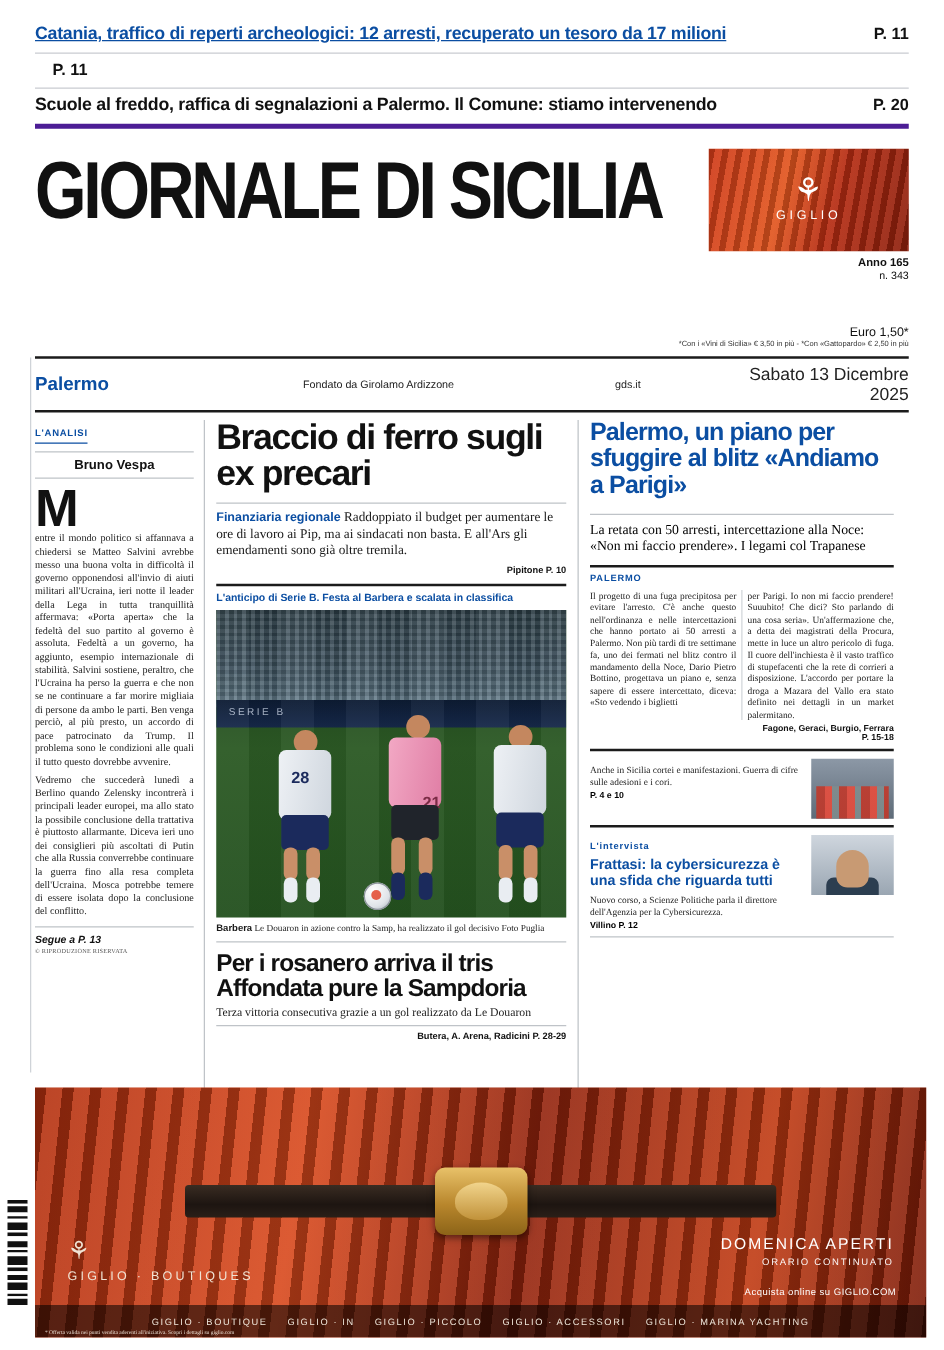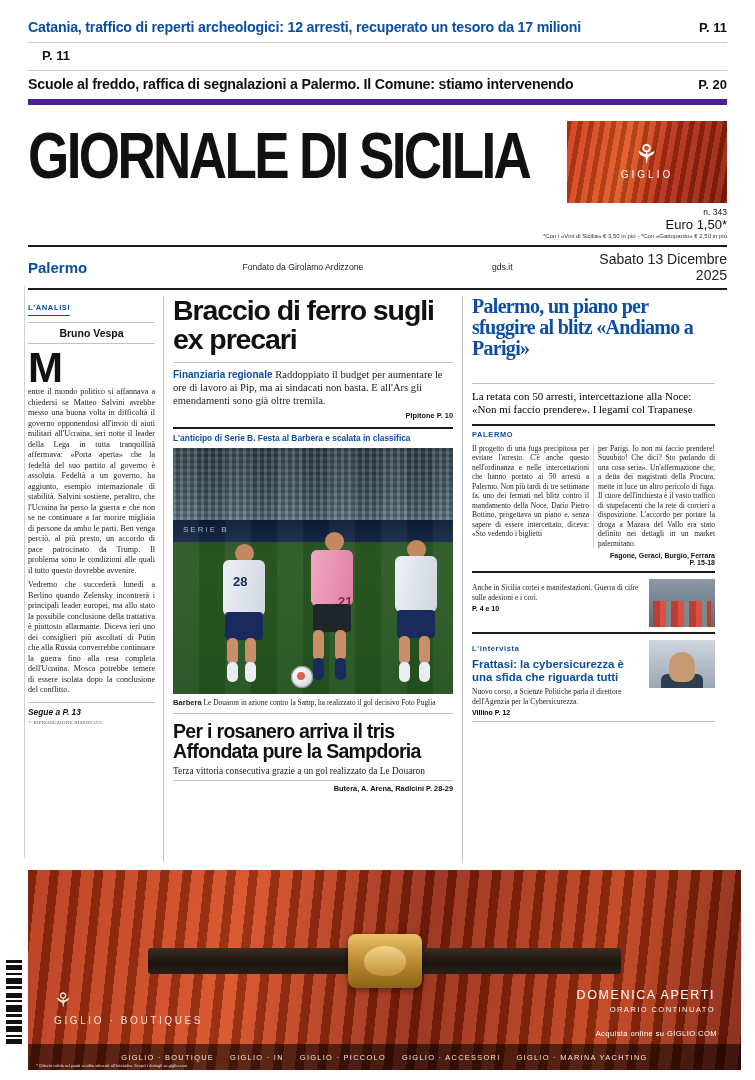--- a/index.html
+++ b/index.html
@@ -12,30 +12,30 @@
   }
   .page { width: 755px; height: 1080px; position: relative; }
 
   
   .teasers { padding: 14px 28px 4px 28px; }
   .teaser-row {
     display: flex; align-items: baseline;
     border-bottom: 1px solid #c9ccd1;
     padding: 5px 0 7px 0;
   }
-  .teaser-row:last-child { border-bottom: 6px solid #4c1d95; }
+  .teaser-row:last-child { border-bottom: 4px solid #4c1d95; }
   .teaser-text {
     flex: 1;
     font-family: "Liberation Sans", sans-serif;
     font-weight: bold;
     font-size: 14.2px;
     letter-spacing: -0.2px;
     color: #111;
   }
-  .teaser-text.blue { color: #0b4ea2; }
+  .teaser-text.blue { color: #0b4ea2; text-decoration: underline; }
   .teaser-page {
     font-family: "Liberation Sans", sans-serif;
     font-weight: bold; font-size: 13px; color: #111;
     margin-left: 14px; white-space: nowrap;
   }
 
   
   .masthead { display: flex; align-items: flex-start; padding: 6px 28px 0 28px; }
   .logo-wrap { flex: 1; }
   .logo {
@@ -68,21 +68,21 @@
   .ad-logo .name {
     font-family: "Liberation Sans", sans-serif;
     font-size: 10px; letter-spacing: 3px; margin-top: 4px;
   }
   .issue-meta {
     text-align: right; padding: 0 28px; margin-top: 4px;
     font-family: "Liberation Sans", sans-serif; color: #111;
   }
   .issue-meta .l1 { font-size: 9px; font-weight: bold; }
   .issue-meta .l2 { font-size: 8.5px; }
-  .issue-meta .l3 { font-size: 13px; }
+  .issue-meta .l3 { font-size: 10px; margin-top: 36px; }
   .issue-meta .l4 { font-size: 6px; color: #333; margin-top: 1px; }
 
   
   .edition-bar {
     margin: 6px 28px 0 28px;
     border-top: 2px solid #1b1b1b;
     border-bottom: 2px solid #1b1b1b;
     display: flex; align-items: center; padding: 4px 0 5px 0;
   }
   .edition-name {
@@ -207,23 +207,23 @@
   .caption b { font-family:"Liberation Sans",sans-serif; font-size: 7.6px; }
   .sport-head {
     font-family:"Liberation Sans",sans-serif; font-weight:bold;
     font-size: 19.5px; line-height: 1.03; letter-spacing: -0.7px;
     color:#111; padding: 7px 0 5px 0;
   }
   .sport-sub { font-size: 9.4px; color:#1a1a1a; padding-bottom: 4px; border-bottom:1px solid #bfc3c8;}
 
   
   .r-head {
-    font-family:Liberation Serif, serif; font-weight:bold;
+    font-family:Liberation Sans, sans-serif; font-weight:bold;
     font-size: 20px; line-height: 1.05; letter-spacing:-0.7px; color:#0b4ea2;
-    padding-bottom: 24px; border-bottom: 1px solid #bfc3c8;
+    padding-bottom: 12px; border-bottom: 1px solid #bfc3c8;
   }
   .r-lead { font-size: 11px; line-height:1.22; padding: 6px 0 7px 0; border-bottom:2px solid #1b1b1b;}
   .r-section-label {
     font-family:"Liberation Sans",sans-serif; font-weight:bold; font-size:7.4px;
     color:#0b4ea2; letter-spacing:.7px; padding: 4px 0 5px 0;
   }
   .two-col { column-count: 2; column-gap: 9px; column-rule: 1px solid #d2d6da; }
   .two-col p { font-size:7.5px; line-height:1.27; text-align:justify; color:#1a1a1a; }
   .r-credit { text-align:right; font-family:"Liberation Sans",sans-serif; font-size:7px;
     font-weight:bold; color:#111; margin-top:4px; border-bottom:2px solid #1b1b1b; padding-bottom:5px;}
@@ -325,20 +325,21 @@
     <div class="ad-box">
       <div class="stripes"></div>
       <div class="ad-logo">
         <div class="glyph">⚘</div>
         <div class="name">GIGLIO</div>
       </div>
     </div>
   </div>
 
   <div class="issue-meta">
+    <div class="l1">Anno 165</div>
     <div class="l2">n. 343</div>
     <div class="l3">Euro 1,50*</div>
     <div class="l4">*Con i «Vini di Sicilia» € 3,50 in più - *Con «Gattopardo» € 2,50 in più</div>
   </div>
 
   <div class="edition-bar">
     <div class="edition-name">Palermo</div>
     <div class="edition-center">
       <span>Fondato da Girolamo Ardizzone</span>
       <span>gds.it</span>

